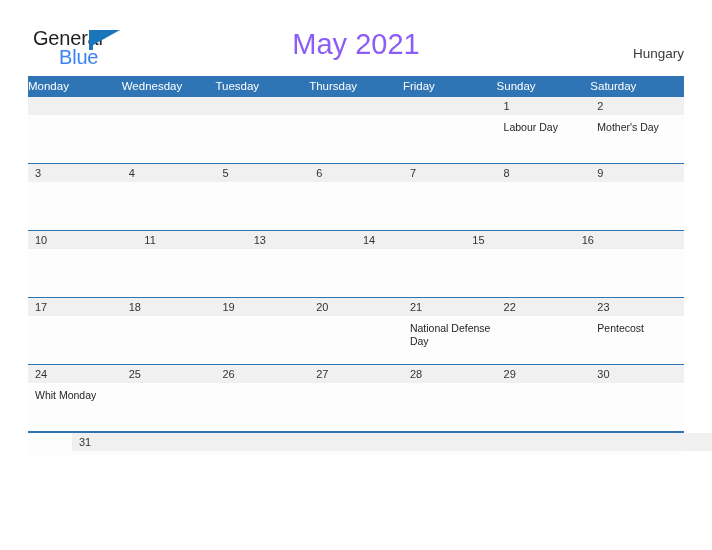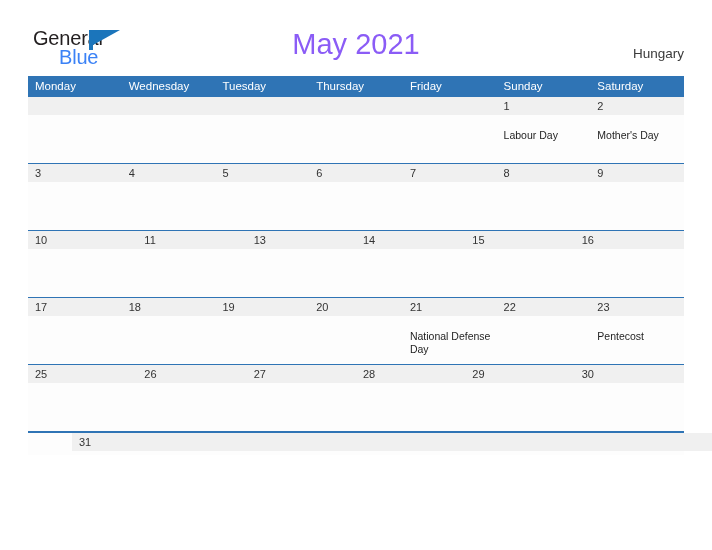--- a/index.html
+++ b/index.html
@@ -100,21 +100,20 @@
     display: flex;
     width: 656px;
     height: 21px;
     background: #2f74b5;
   }
   .weekday {
     flex: 1 1 0;
     color: #ffffff;
     font-size: 11.5px;
     line-height: 21px;
-    padding-left: 7px;
     box-sizing: border-box;
     font-family: "Liberation Sans", sans-serif;
     white-space: nowrap;
   }
 
   .week {
     width: 656px;
     border-bottom: 1.5px solid #2f74b5;
     box-sizing: border-box;
     background: #fdfdfd;
@@ -152,21 +151,21 @@
   .daynum {
     display: block;
     height: 18px;
     line-height: 18px;
     font-size: 11px;
     color: #333333;
     font-family: "Liberation Sans", sans-serif;
   }
   .event {
     display: block;
-    margin-top: 14px;
+    margin-top: 6px;
     font-size: 10.5px;
     line-height: 13px;
     color: #1f1f1f;
     font-family: "Liberation Sans", sans-serif;
     word-wrap: break-word;
   }
   .daycell.empty .daynum { visibility: hidden; }
 </style>
 </head>
 <body>
@@ -332,20 +331,24 @@
             <span class="daynum">23</span>
             <span class="event">Pentecost</span>
           </div>
       </div>
     </div>
 
     <div class="week">
       <div class="week-inner">
         <div class="numstrip"></div>
         <div class="daycell">
+            <span class="daynum">24</span>
+            <span class="event">Whit Monday</span>
+          </div>
+        <div class="daycell">
             <span class="daynum">25</span>
             <span class="event"></span>
           </div>
         <div class="daycell">
             <span class="daynum">26</span>
             <span class="event"></span>
           </div>
         <div class="daycell">
             <span class="daynum">27</span>
             <span class="event"></span>

